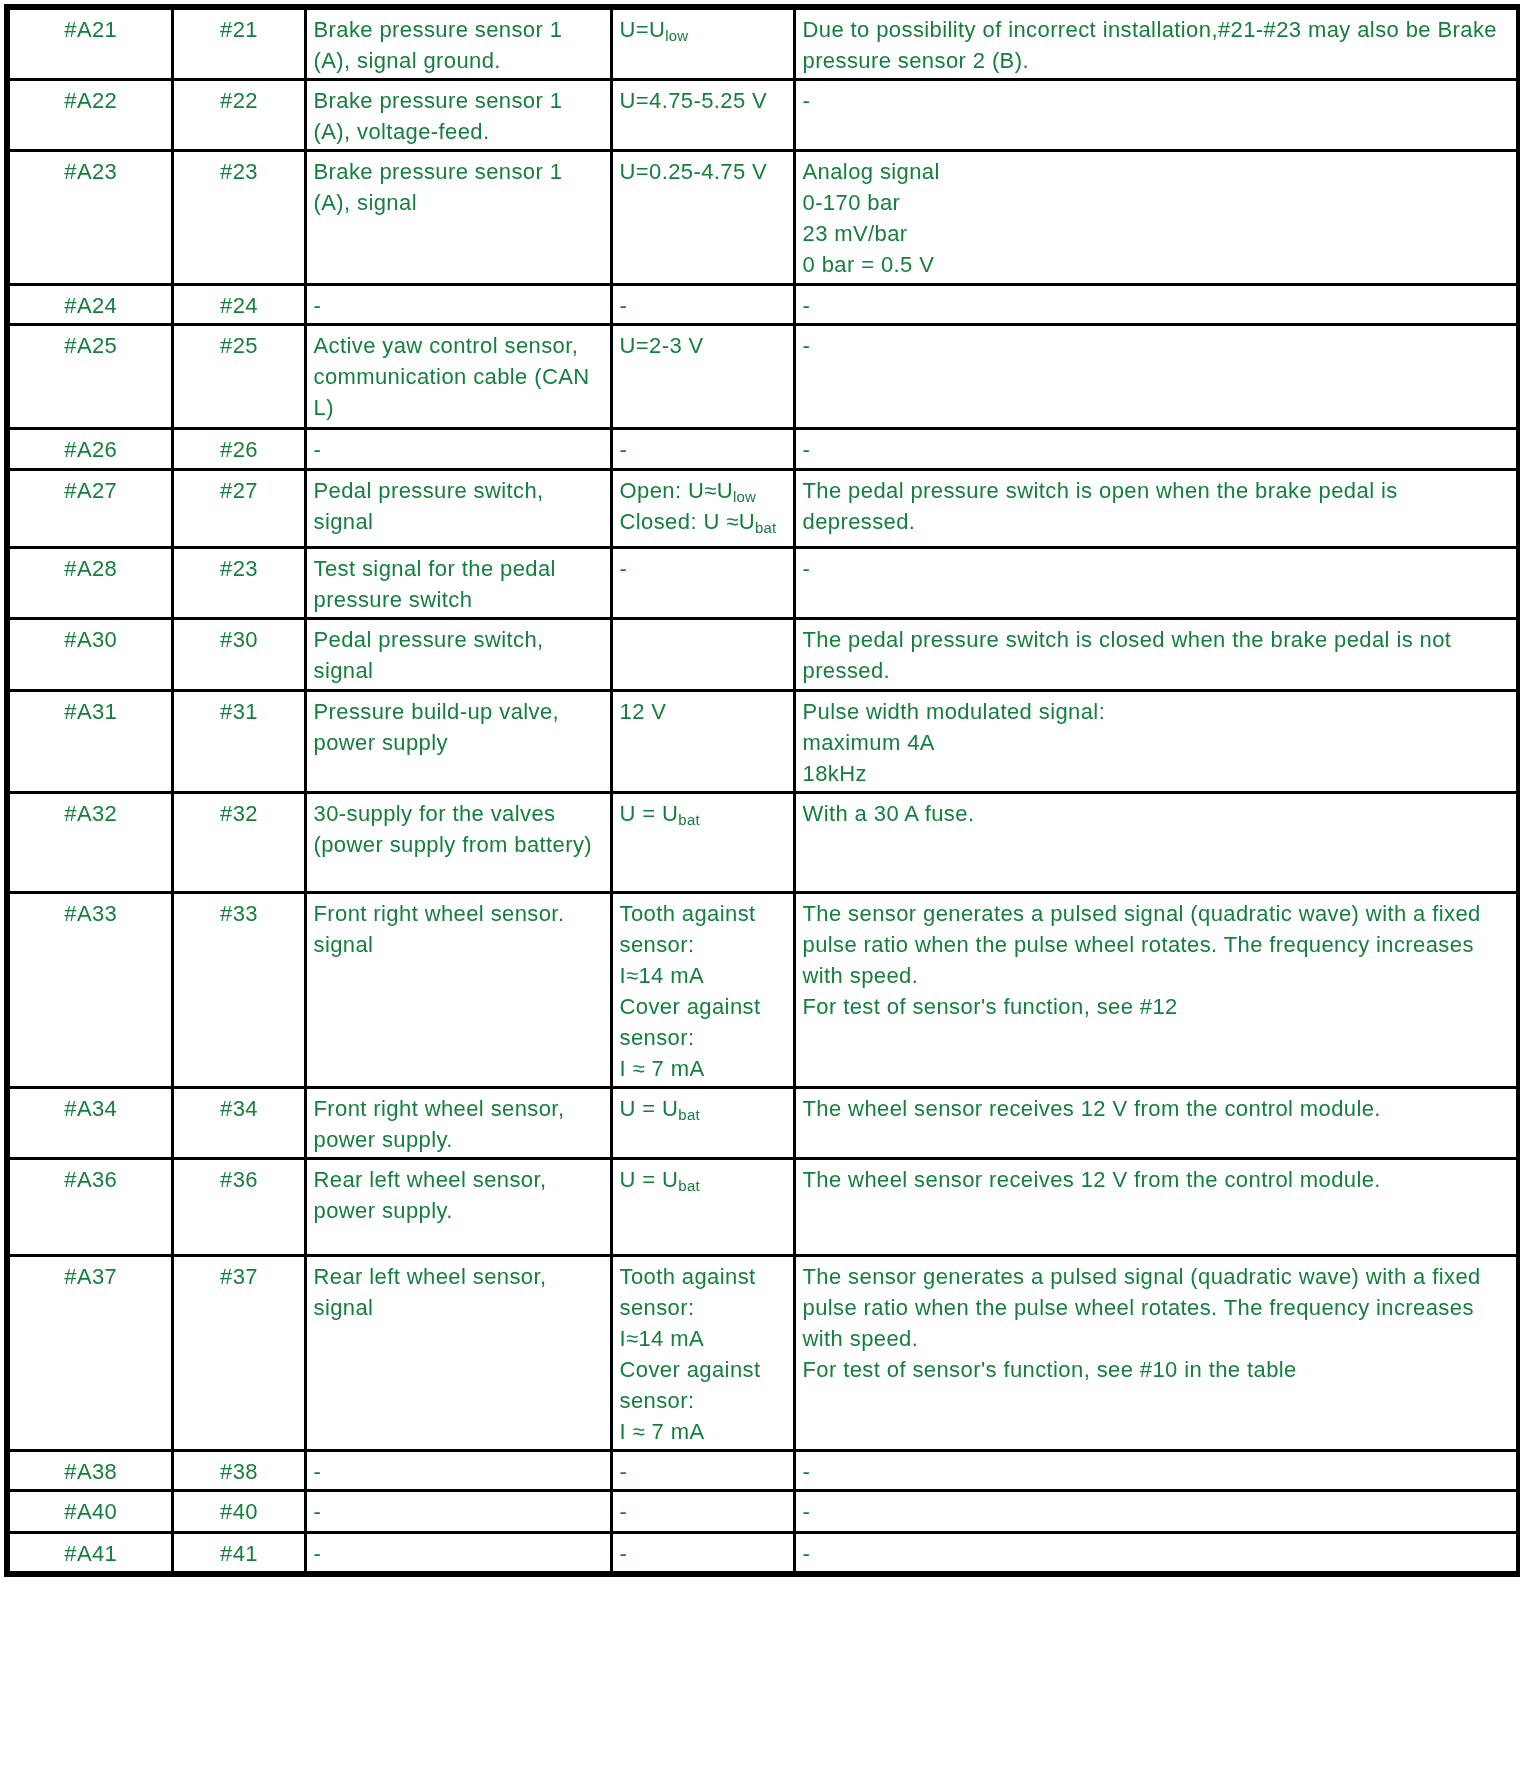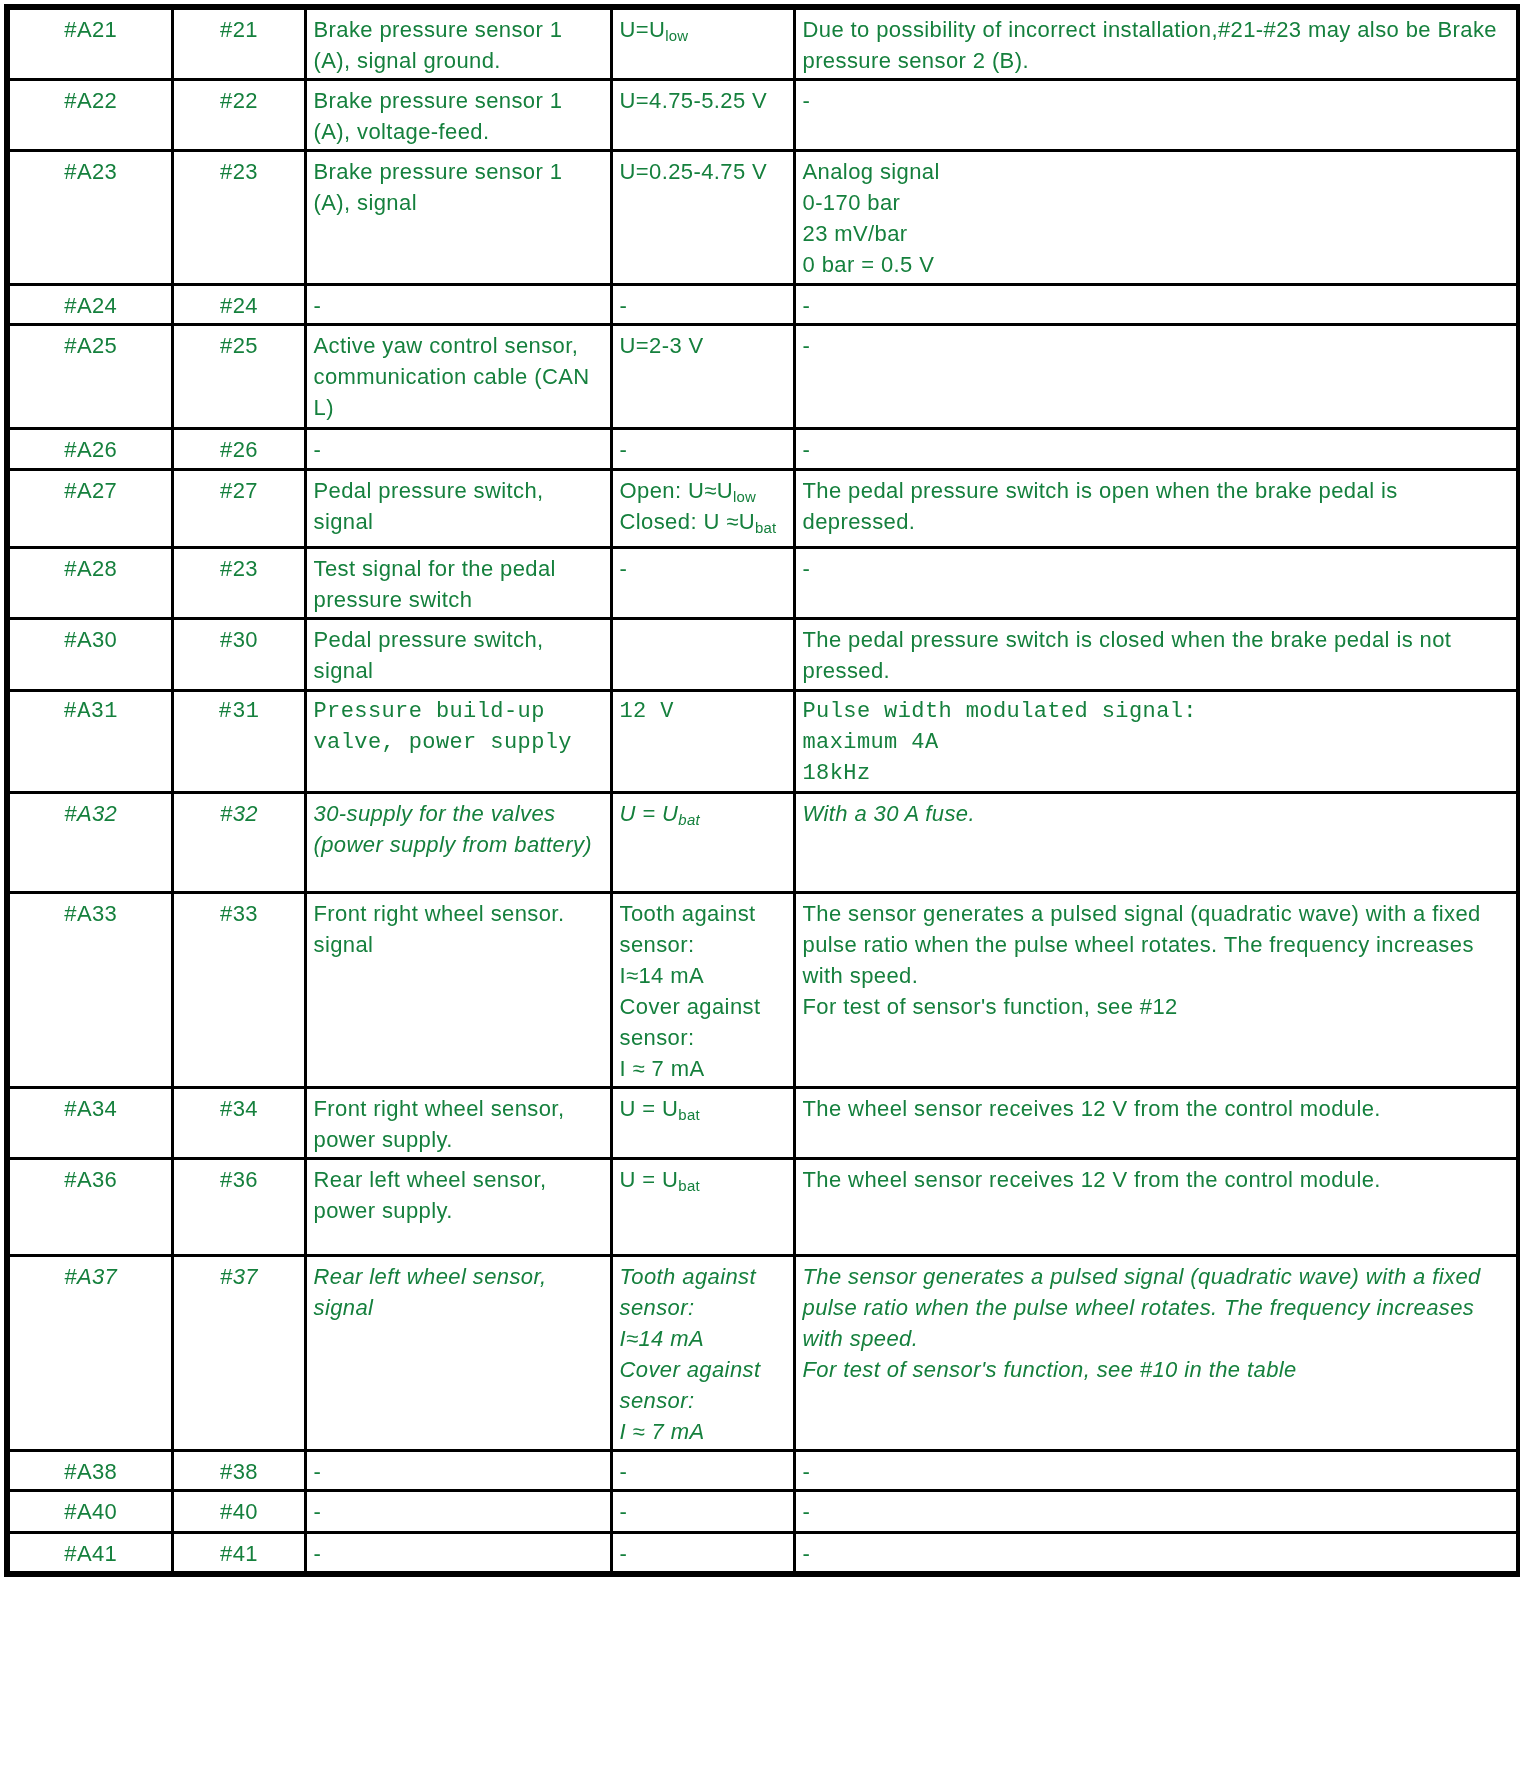--- a/index.html
+++ b/index.html
@@ -118,28 +118,28 @@
           <td class="c-value">-</td>
           <td class="c-notes">-</td>
         </tr>
         <tr style="height: 72px;">
           <td class="c-designation">#A30</td>
           <td class="c-pin">#30</td>
           <td class="c-description">Pedal pressure switch, signal</td>
           <td class="c-value"></td>
           <td class="c-notes">The pedal pressure switch is closed when the brake pedal is not pressed.</td>
         </tr>
-        <tr style="height: 97px; font-family: Liberation Mono, monospace;">
+        <tr style="height: 97px;">
           <td class="c-designation">#A31</td>
           <td class="c-pin">#31</td>
           <td class="c-description">Pressure build-up valve, power supply</td>
           <td class="c-value">12 V</td>
           <td class="c-notes">Pulse width modulated signal:<br>maximum 4A<br>18kHz</td>
         </tr>
-        <tr style="height: 100px; font-style: italic;">
+        <tr style="height: 100px;">
           <td class="c-designation">#A32</td>
           <td class="c-pin">#32</td>
           <td class="c-description">30-supply for the valves (power supply from battery)</td>
           <td class="c-value">U = U<sub>bat</sub></td>
           <td class="c-notes">With a 30 A fuse.</td>
         </tr>
         <tr style="height: 191px;">
           <td class="c-designation">#A33</td>
           <td class="c-pin">#33</td>
           <td class="c-description">Front right wheel sensor. signal</td>
@@ -153,21 +153,21 @@
           <td class="c-value">U = U<sub>bat</sub></td>
           <td class="c-notes">The wheel sensor receives 12 V from the control module.</td>
         </tr>
         <tr style="height: 97px;">
           <td class="c-designation">#A36</td>
           <td class="c-pin">#36</td>
           <td class="c-description">Rear left wheel sensor, power supply.</td>
           <td class="c-value">U = U<sub>bat</sub></td>
           <td class="c-notes">The wheel sensor receives 12 V from the control module.</td>
         </tr>
-        <tr style="height: 190px; font-style: italic;">
+        <tr style="height: 190px;">
           <td class="c-designation">#A37</td>
           <td class="c-pin">#37</td>
           <td class="c-description">Rear left wheel sensor, signal</td>
           <td class="c-value">Tooth against sensor:<br>I≈14 mA<br>Cover against sensor:<br>I ≈ 7 mA</td>
           <td class="c-notes">The sensor generates a pulsed signal (quadratic wave) with a fixed pulse ratio when the pulse wheel rotates. The frequency increases with speed.<br>For test of sensor's function, see #10 in the table</td>
         </tr>
         <tr style="height: 40px;">
           <td class="c-designation">#A38</td>
           <td class="c-pin">#38</td>
           <td class="c-description">-</td>

